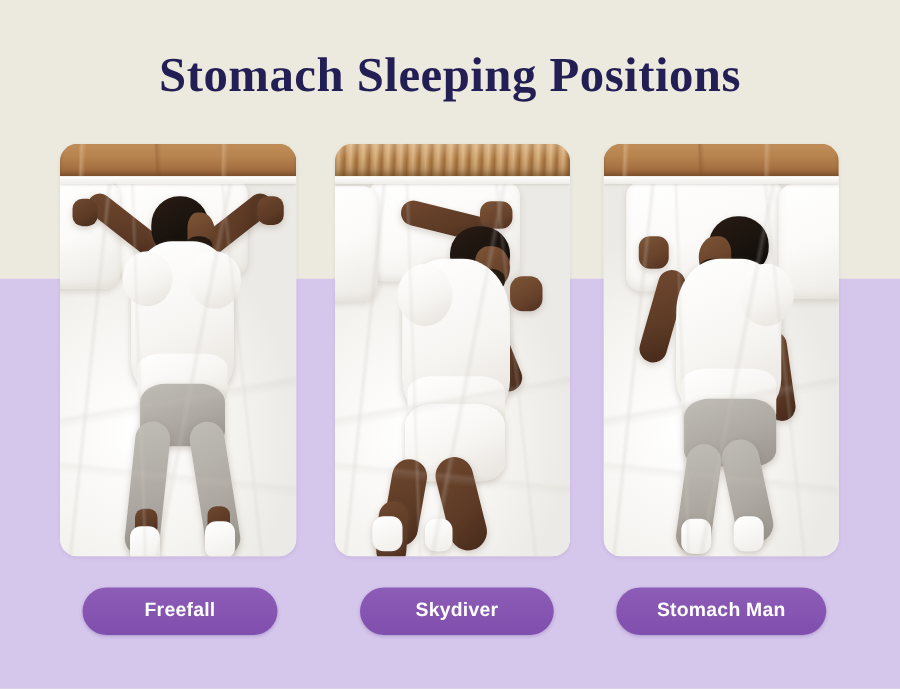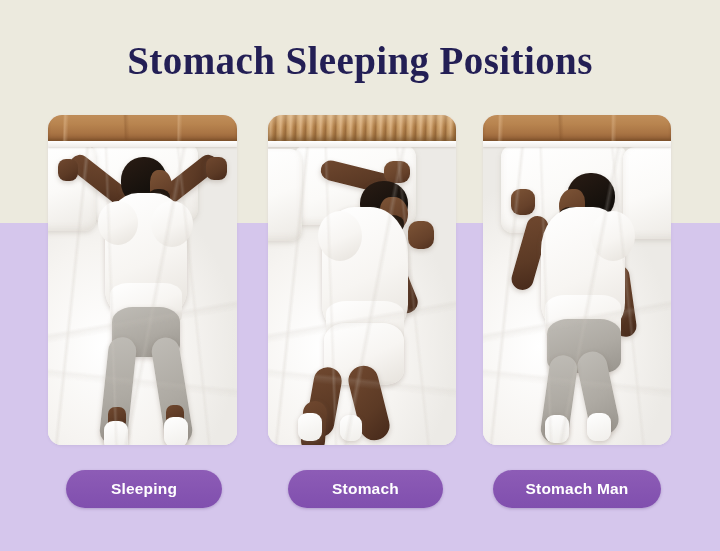--- a/index.html
+++ b/index.html
@@ -301,18 +301,18 @@
 
         <div class="wrinkles"></div>
         <div class="headboard wood"></div>
         <div class="sheet-edge" style="top:26px;"></div>
       </div>
     </div>
 
   </div>
 
   <div class="labels">
-    <div class="pill pill-1">Sleeping</div>
-    <div class="pill pill-2">Stomach</div>
+    <div class="pill pill-1">Freefall</div>
+    <div class="pill pill-2">Skydiver</div>
     <div class="pill pill-3">Stomach Man</div>
   </div>
 
 </div>
 
 </body></html>

